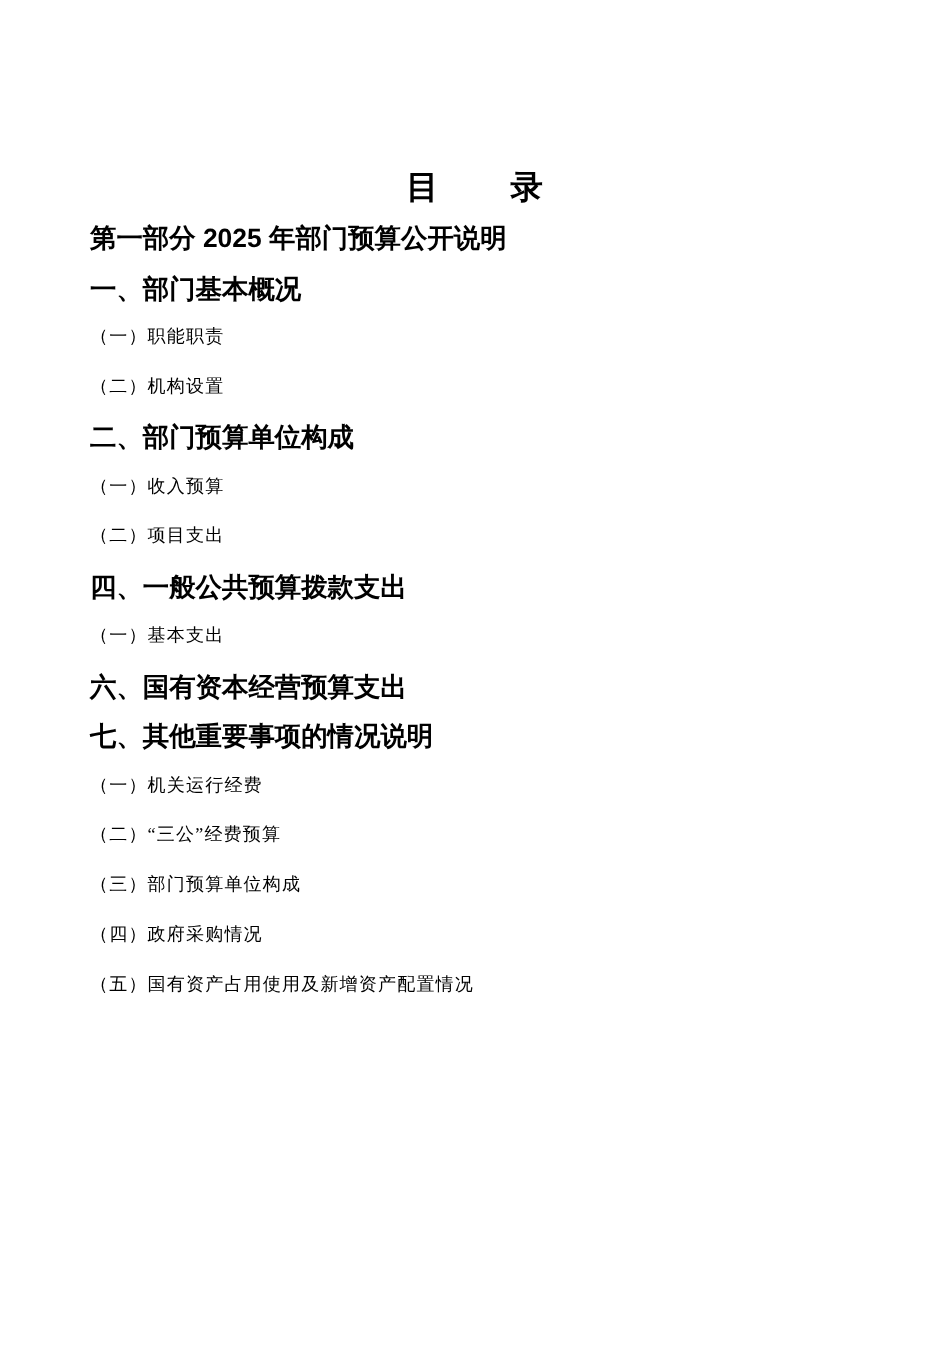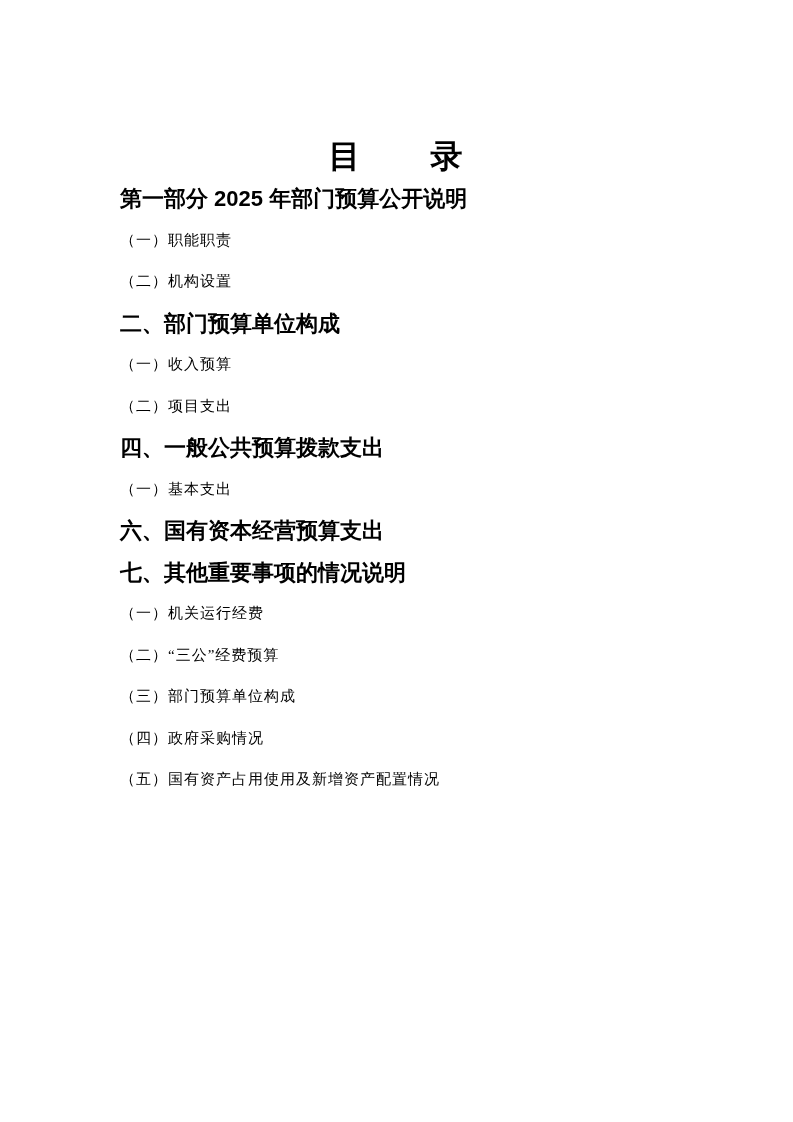--- a/index.html
+++ b/index.html
@@ -19,28 +19,28 @@
     width: 793px;
     height: 1122px;
     box-sizing: border-box;
     background: #ffffff;
     padding-top: 134px;
   }
   .doc-title {
     margin: 0;
     width: 100%;
     text-align: center;
-    font-size: 32px;
+    font-size: 27px;
     font-weight: bold;
     line-height: 44px;
     letter-spacing: 2px;
     font-family: "Liberation Sans", sans-serif;
   }
   .toc {
-    margin-left: 120px;
+    margin-left: 75px;
     margin-right: 40px;
   }
   .toc-line {
     height: 41.5px;
     line-height: 41.5px;
     white-space: pre;
   }
   .toc-line.chapter,
   .toc-line.section {
     font-size: 22px;
@@ -54,20 +54,21 @@
     letter-spacing: 1px;
   }
 </style>
 </head>
 <body>
 
 <div class="page">
   <h1 class="doc-title">目　　录</h1>
   <div class="toc">
       <div class="toc-line chapter">第一部分 2025 年部门预算公开说明</div>
+      <div class="toc-line section">一、部门基本概况</div>
       <div class="toc-line subsection">（一）职能职责</div>
       <div class="toc-line subsection">（二）机构设置</div>
       <div class="toc-line section">二、部门预算单位构成</div>
       <div class="toc-line subsection">（一）收入预算</div>
       <div class="toc-line subsection">（二）项目支出</div>
       <div class="toc-line section">四、一般公共预算拨款支出</div>
       <div class="toc-line subsection">（一）基本支出</div>
       <div class="toc-line section">六、国有资本经营预算支出</div>
       <div class="toc-line section">七、其他重要事项的情况说明</div>
       <div class="toc-line subsection">（一）机关运行经费</div>

